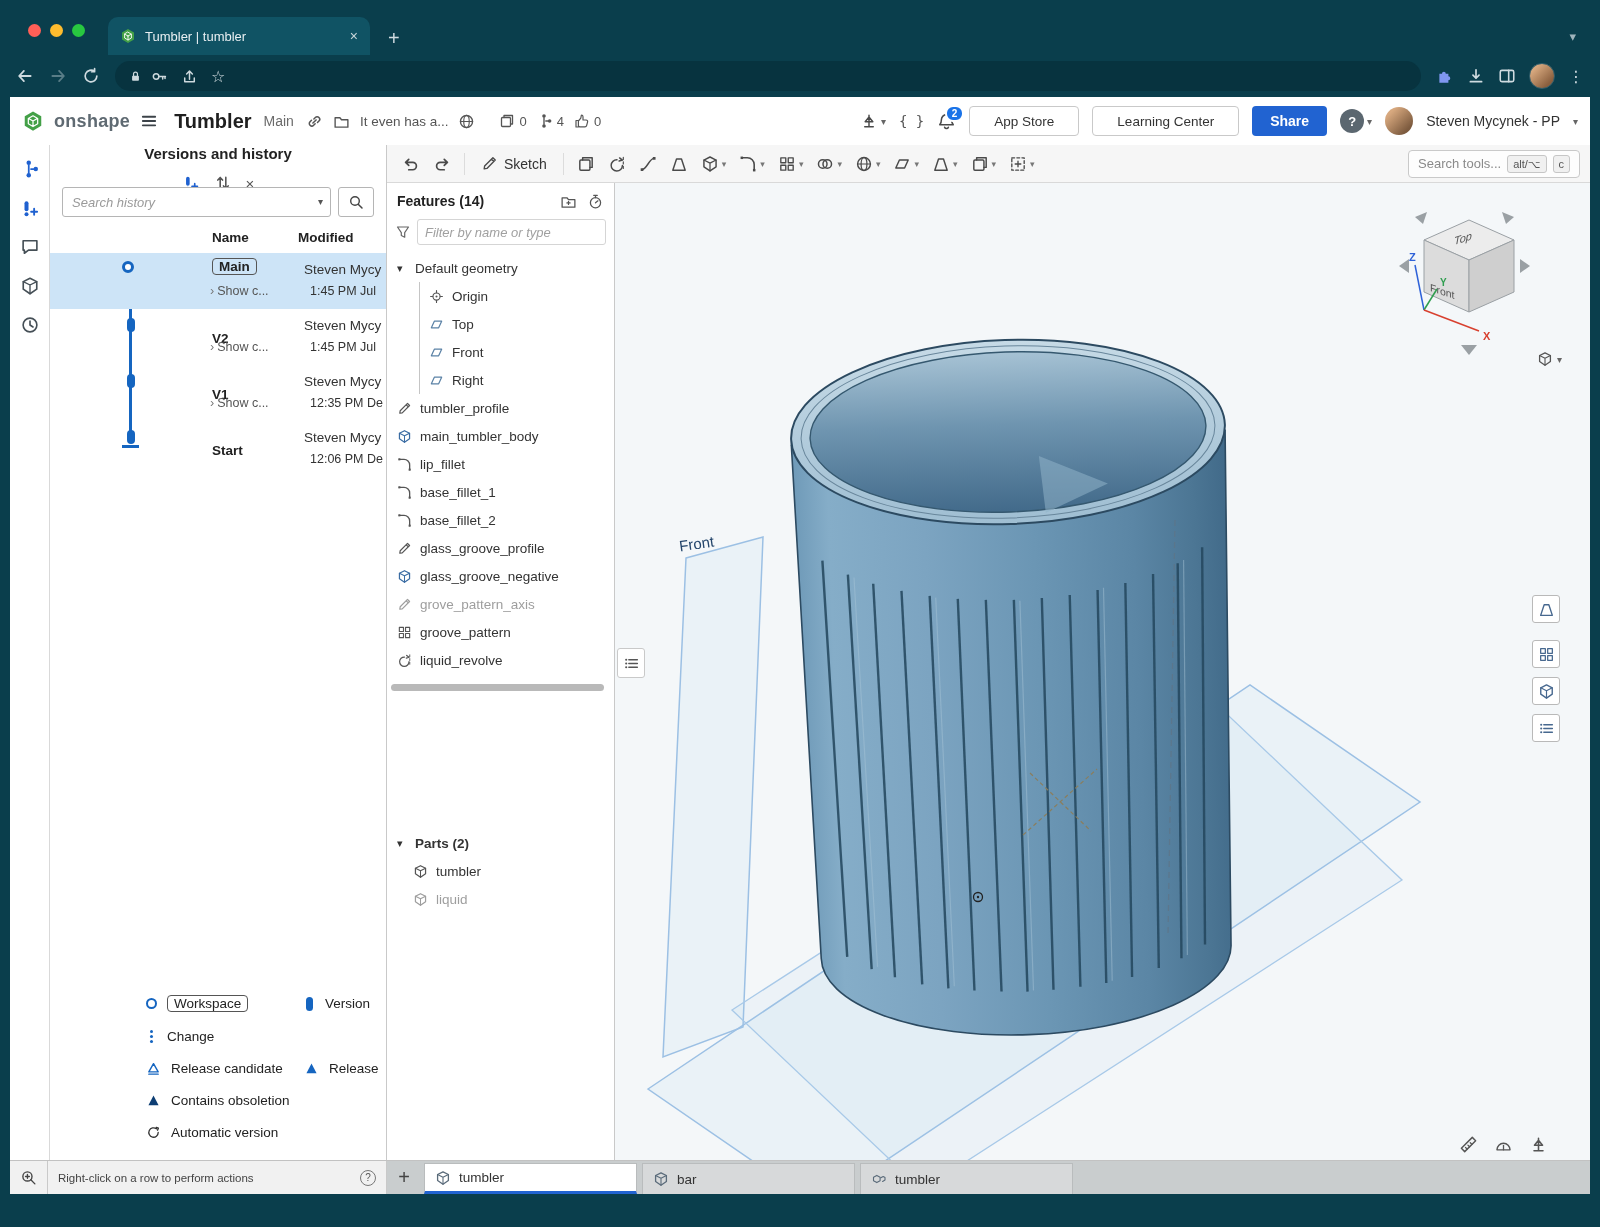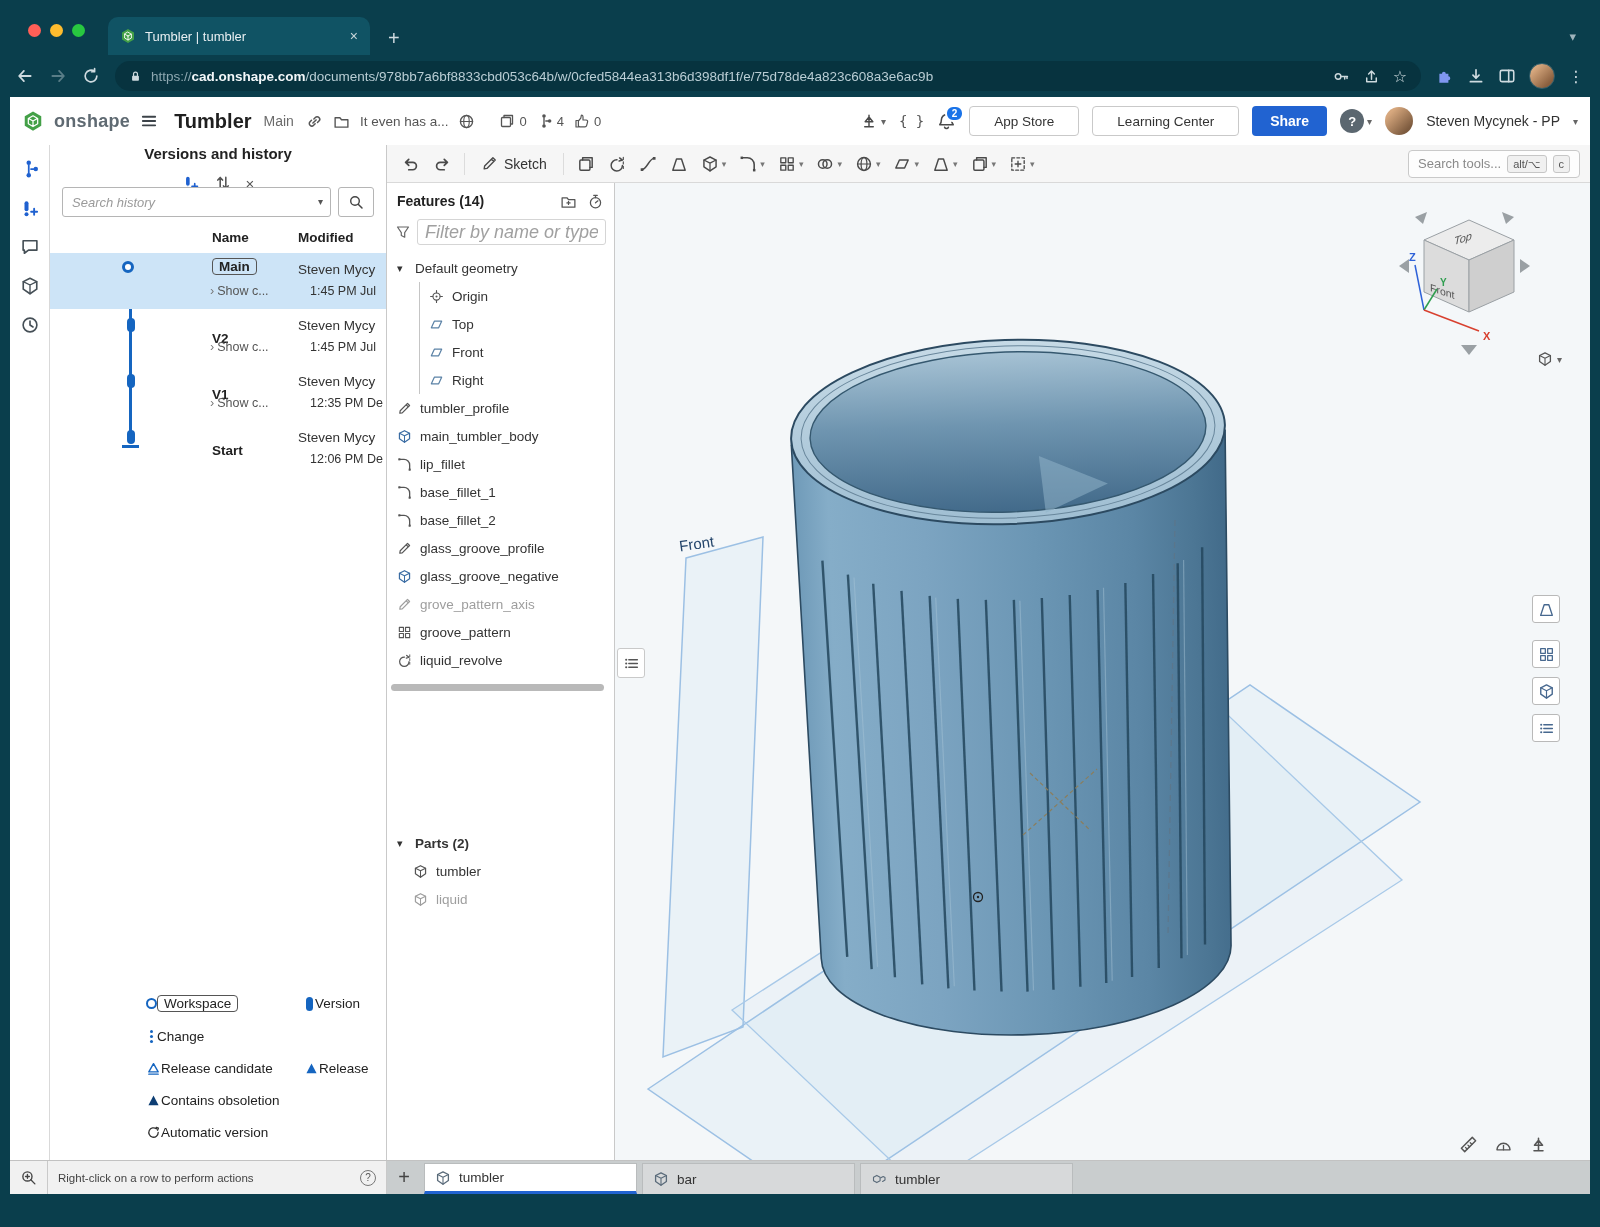--- a/index.html
+++ b/index.html
@@ -86,28 +86,28 @@
   .vp-rows{position:relative;}
   .tl-line{position:absolute;left:79px;top:18px;width:3px;height:168px;background:#1565c0;}
   .vrow{height:56px;position:relative;font-size:13.5px;}
   .vrow.sel{background:#cde4f7;}
   .nd-circle{position:absolute;left:72px;top:8px;width:12px;height:12px;border:3px solid #1565c0;
     border-radius:50%;background:#fff;}
   .nd-cap{position:absolute;left:76.5px;top:9px;width:8px;height:14px;background:#1565c0;border-radius:4px;}
   .nd-end{position:absolute;left:72px;top:24px;width:17px;height:3px;background:#1565c0;}
   .vrow .nm{position:absolute;left:162px;top:22px;font-weight:700;color:#222;}
   .vrow .nm.box{top:5px;border:1.5px solid #555;border-radius:4px;padding:0 6px;}
-  .vrow .au{position:absolute;left:248px;top:9px;width:88px;white-space:nowrap;overflow:hidden;color:#333;}
+  .vrow .au{position:absolute;left:254px;top:9px;width:88px;white-space:nowrap;overflow:hidden;color:#333;}
   .vrow .sh{position:absolute;left:160px;top:31px;color:#555;font-size:12.5px;}
   .vrow .sh .chv{color:#777;margin-right:3px;}
   .vrow .tm{position:absolute;left:260px;top:31px;width:88px;color:#333;font-size:12.5px;white-space:nowrap;overflow:hidden;}
   .vp-spacer{flex:1;}
   .vp-legend{padding:0 0 20px 96px;display:grid;grid-template-columns:158px auto;row-gap:17px;
     font-size:13.5px;color:#222;align-items:center;}
-  .lg{display:flex;align-items:center;}
+  .lg{display:flex;align-items:center;gap:10px;}
   .lg-circle{width:11px;height:11px;border:2.5px solid #1565c0;border-radius:50%;flex:none;}
   .lg-cap{width:7px;height:14px;background:#1565c0;border-radius:3.5px;flex:none;margin:0 2px;}
   .lg-dots{width:3px;height:3px;border-radius:50%;background:#1565c0;box-shadow:0 5px 0 #1565c0,0 10px 0 #1565c0;
     flex:none;margin:-10px 4px 0 4px;}
   .lg .boxed{border:1.5px solid #555;border-radius:4px;padding:0 6px;font-weight:400;}
   .lg svg{flex:none;}
 
   
   .rightcol{flex:1;display:flex;flex-direction:column;min-width:0;}
   .cadbar{height:38px;background:#f6f6f6;border-bottom:1px solid #d9d9d9;display:flex;align-items:center;
@@ -123,21 +123,21 @@
 
   .workrow{flex:1;display:flex;min-height:0;}
 
   
   .fpanel{width:228px;border-right:1px solid #c9c9c9;background:#fff;display:flex;flex-direction:column;font-size:13.5px;}
   .f-head{height:36px;display:flex;align-items:center;padding:0 10px;gap:10px;}
   .f-title{font-weight:700;font-size:14px;color:#222;flex:1;}
   .f-hic{display:flex;gap:10px;color:#555;}
   .f-filter{display:flex;align-items:center;gap:6px;padding:0 8px 9px;}
   .f-filter input{flex:1;height:26px;border:1px solid #d5d5d5;border-radius:3px;padding:0 7px;
-    font-size:18px;font-style:italic;color:#333;min-width:0;font-family:inherit;outline:none;}
+    font-size:13px;font-style:italic;color:#333;min-width:0;font-family:inherit;outline:none;}
   .f-filter input::placeholder{color:#a0a0a0;}
   .f-row{height:28px;display:flex;align-items:center;gap:8px;padding-left:10px;color:#333;}
   .f-row svg{flex:none;}
   .f-kids{margin-left:32px;border-left:1px solid #c5c5c5;}
   .f-kids .f-row{padding-left:9px;}
   .f-caret{font-size:11px;color:#333;width:10px;}
   .dis{color:#9e9e9e;}
   .f-scroll{height:7px;background:#b9b9b9;border-radius:4px;margin:10px 10px 0 4px;}
   .f-parts{margin-top:138px;}
 
@@ -387,21 +387,20 @@
     <svg class="ic navic dim">
         <use href="#i-fwd"></use>
       </svg>
     <svg class="ic navic">
         <use href="#i-reload"></use>
       </svg>
     <div class="pill">
       <svg class="ic" width="13" height="13" style="color:#cdd9dd">
           <use href="#i-lock"></use>
         </svg>
-      <span class="url"><span class="sch">https://</span><span class="host">cad.onshape.com</span><span class="path">/documents/978bb7a6bf8833cbd053c64b/w/0cfed5844ea313b6d398df1f/e/75d78de4a823c608a3e6ac9b</span></span>
       <span class="pillic">
         <svg class="ic" width="17" height="17">
             <use href="#i-key"></use>
           </svg>
         <svg class="ic" width="17" height="17">
             <use href="#i-upload"></use>
           </svg>
         <span style="font-size:16px">☆</span>
       </span>
     </div>

